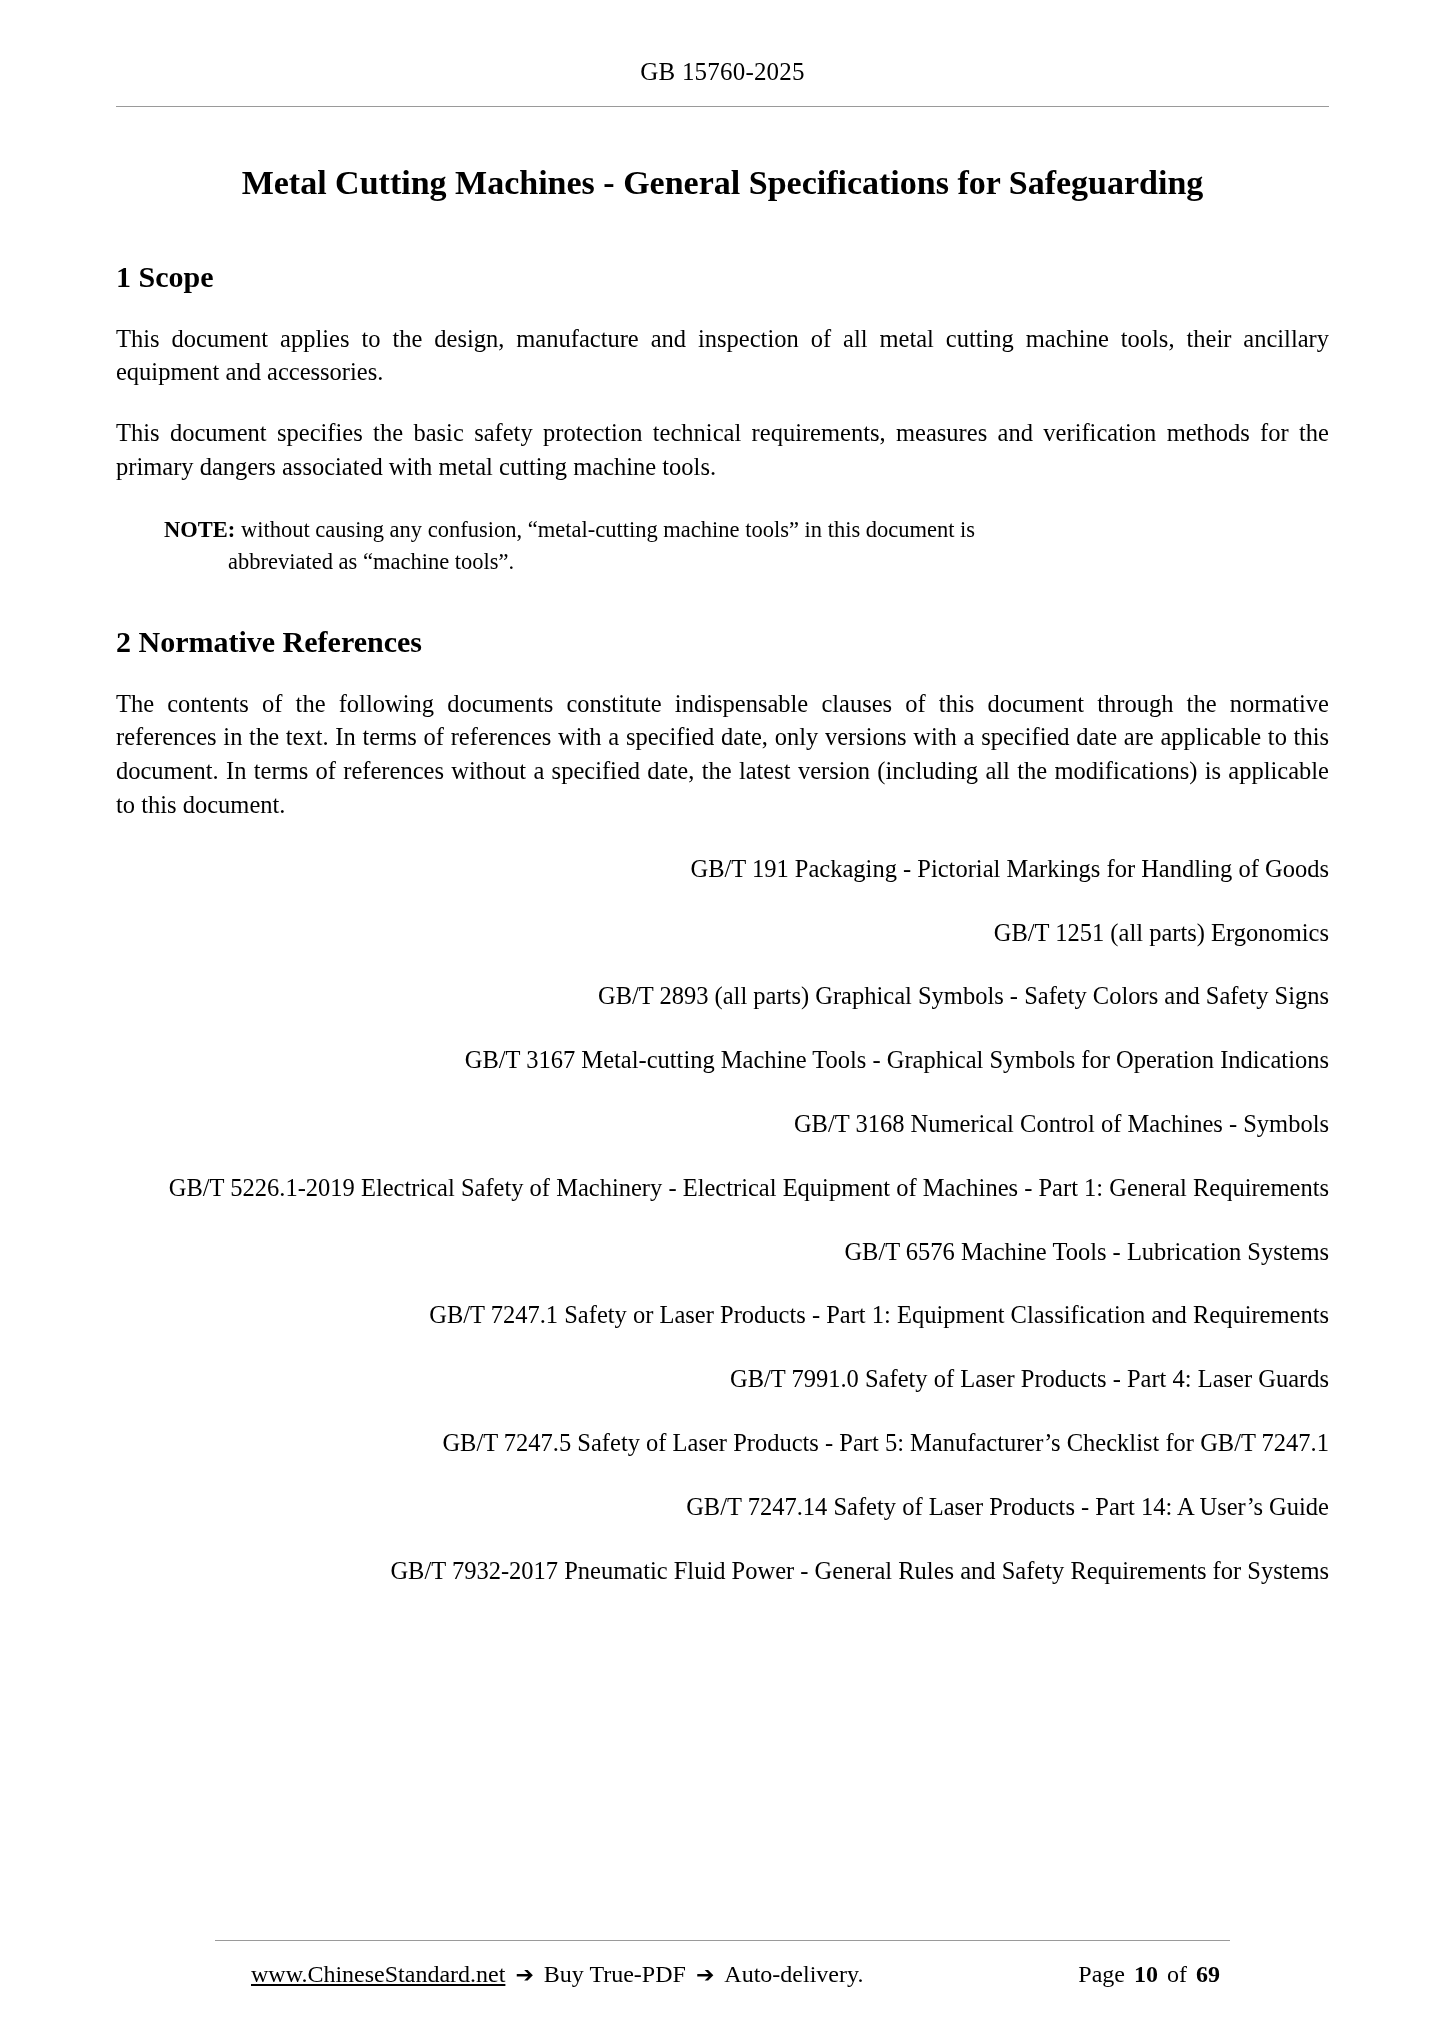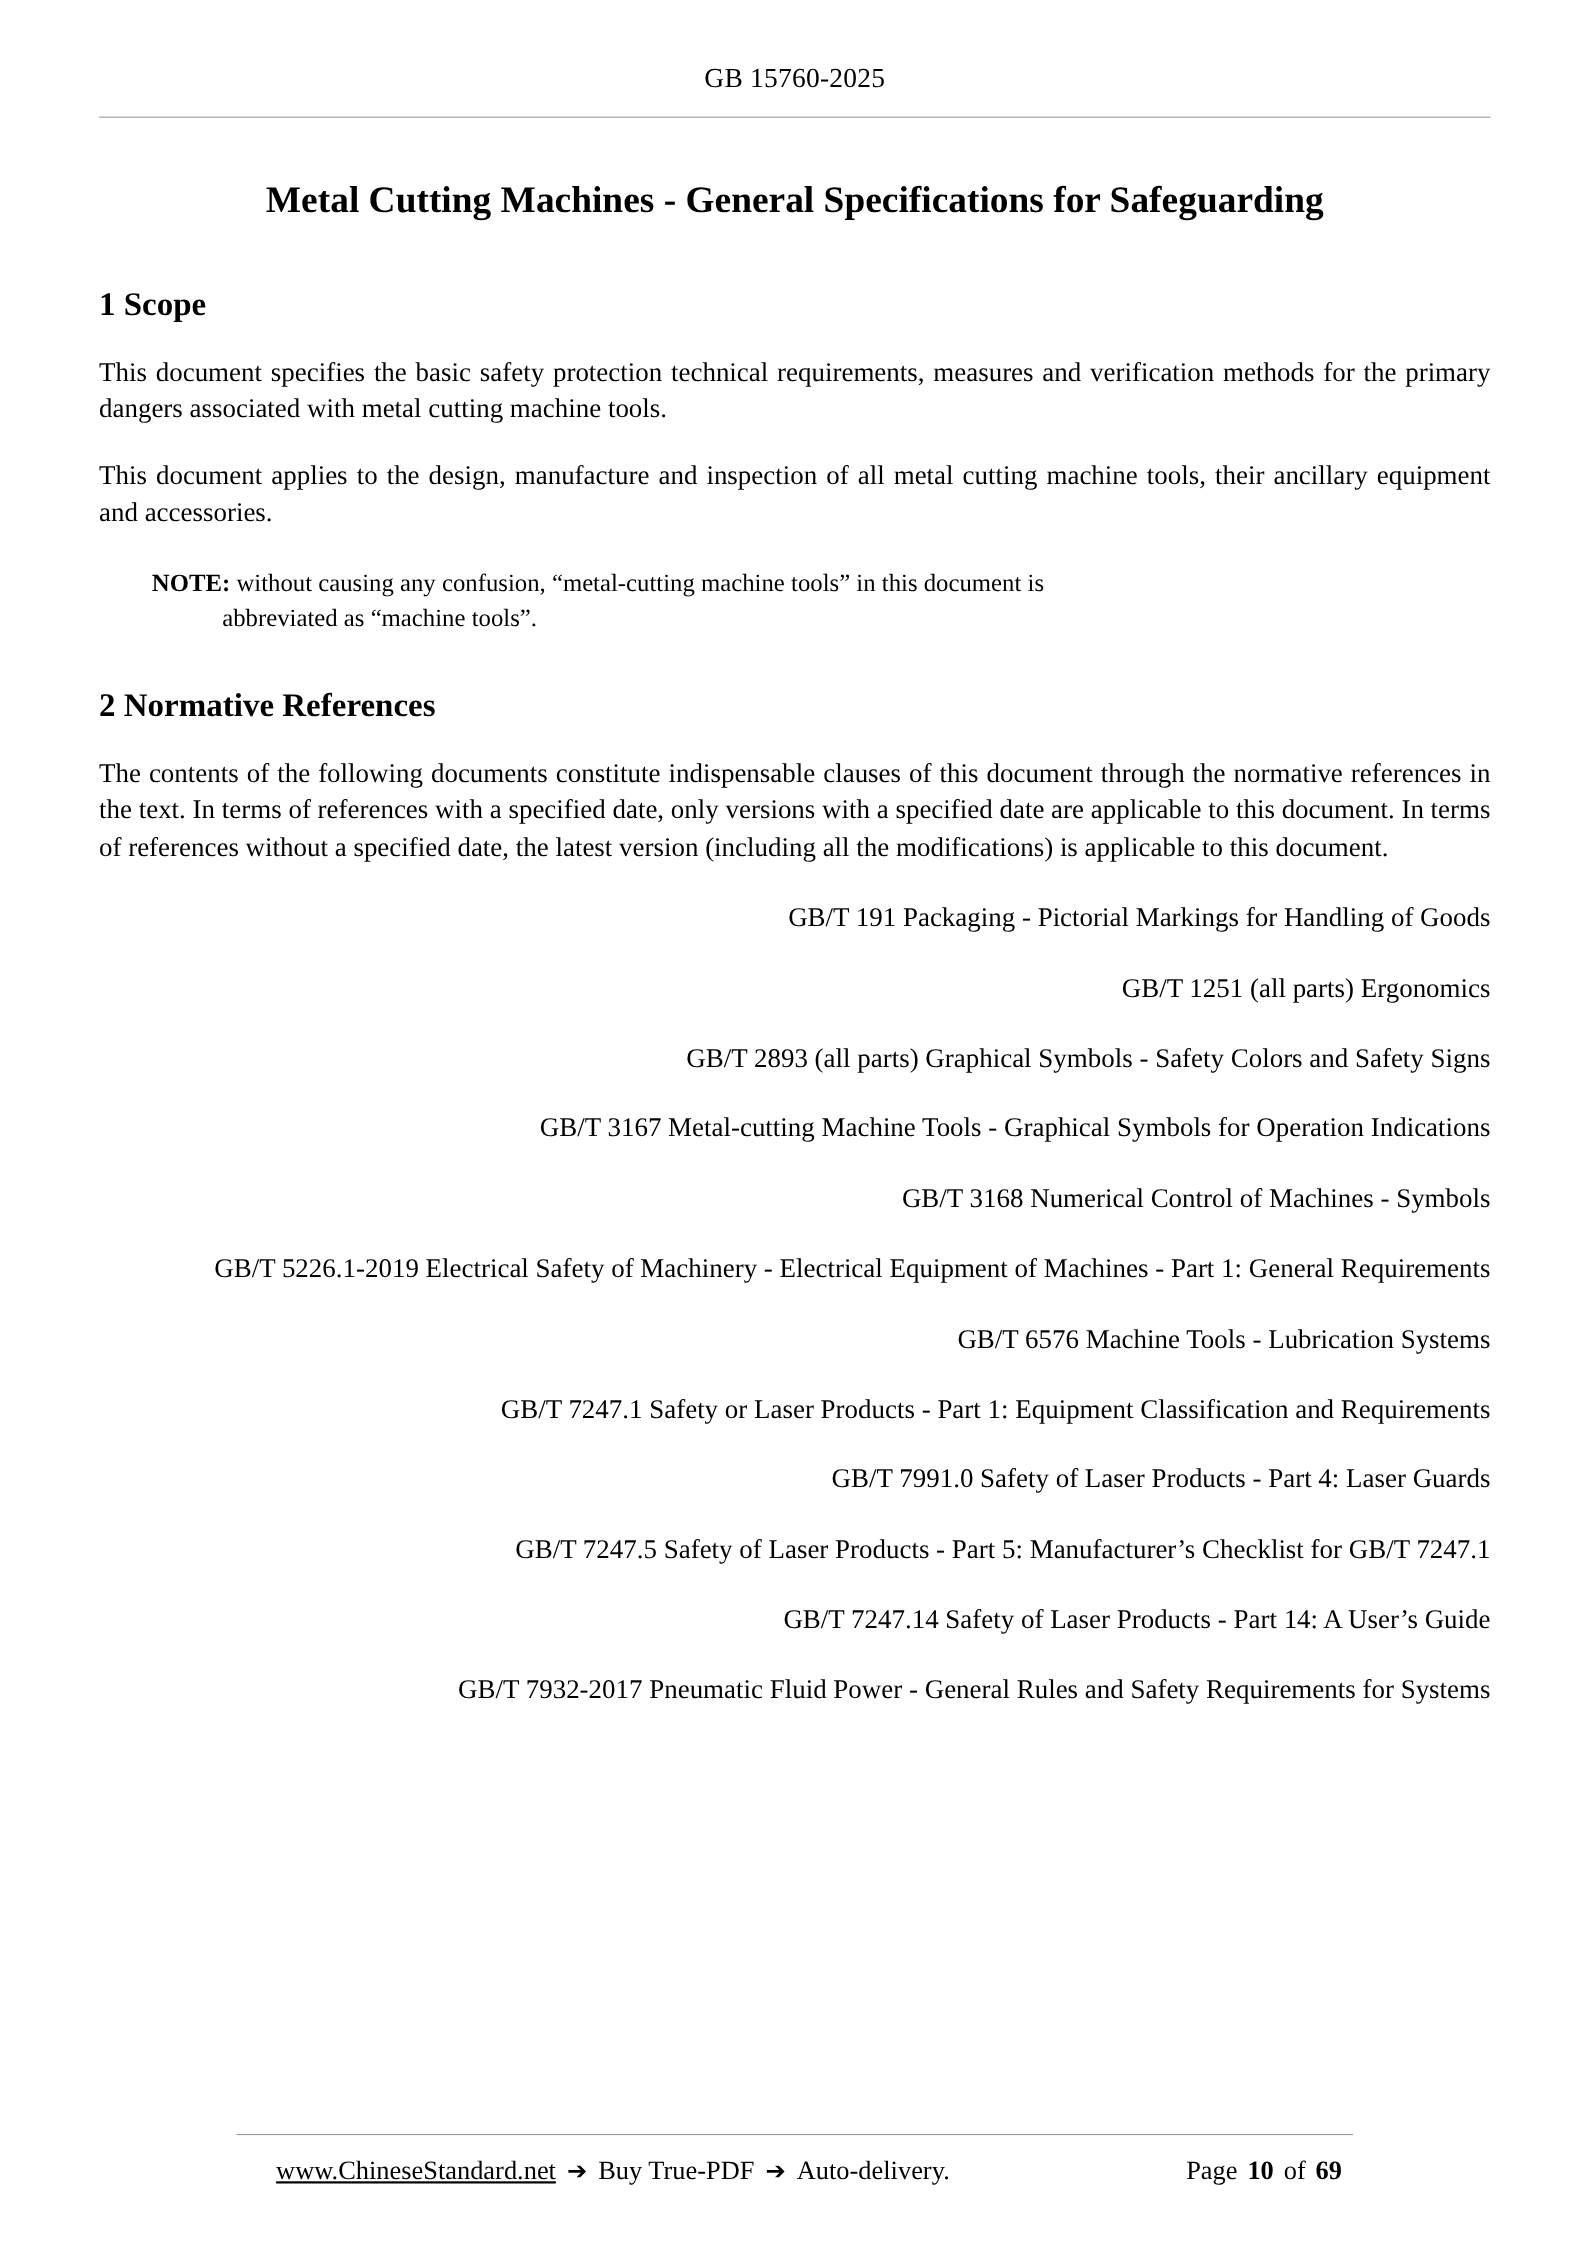--- a/index.html
+++ b/index.html
@@ -12,21 +12,21 @@
     height: 2044px;
     font-family: "Liberation Serif", serif;
     color: #000000;
     -webkit-font-smoothing: antialiased;
   }
   .page {
     position: relative;
     width: 1445px;
     height: 2044px;
     box-sizing: border-box;
-    padding: 0 90px;
+    padding: 0 116px;
     background: #ffffff;
   }
   
   .header {
     padding-top: 58px;
     text-align: center;
   }
   .header-code {
     font-size: 25px;
     letter-spacing: 0.2px;
@@ -132,22 +132,22 @@
 <div class="page">
 
   <div class="header">
     <div class="header-code">GB 15760-2025</div>
     <div class="header-rule"></div>
   </div>
 
   <h1 class="doc-title">Metal Cutting Machines - General Specifications for Safeguarding</h1>
 
   <h2 class="section">1 Scope</h2>
+  <p class="body">This document applies to the design, manufacture and inspection of all metal cutting machine tools, their ancillary equipment and accessories.</p>
   <p class="body">This document specifies the basic safety protection technical requirements, measures and verification methods for the primary dangers associated with metal cutting machine tools.</p>
-  <p class="body">This document applies to the design, manufacture and inspection of all metal cutting machine tools, their ancillary equipment and accessories.</p>
   <p class="note">
     <span class="note-label">NOTE:</span>
     <span>without causing any confusion, “metal-cutting machine tools” in this document is</span>
     <span class="note-ind">abbreviated as “machine tools”.</span>
   </p>
 
   <h2 class="section">2 Normative References</h2>
   <p class="body">The contents of the following documents constitute indispensable clauses of this document through the normative references in the text. In terms of references with a specified date, only versions with a specified date are applicable to this document. In terms of references without a specified date, the latest version (including all the modifications) is applicable to this document.</p>
 
   <p class="ref refs-first">GB/T 191 Packaging - Pictorial Markings for Handling of Goods</p>

